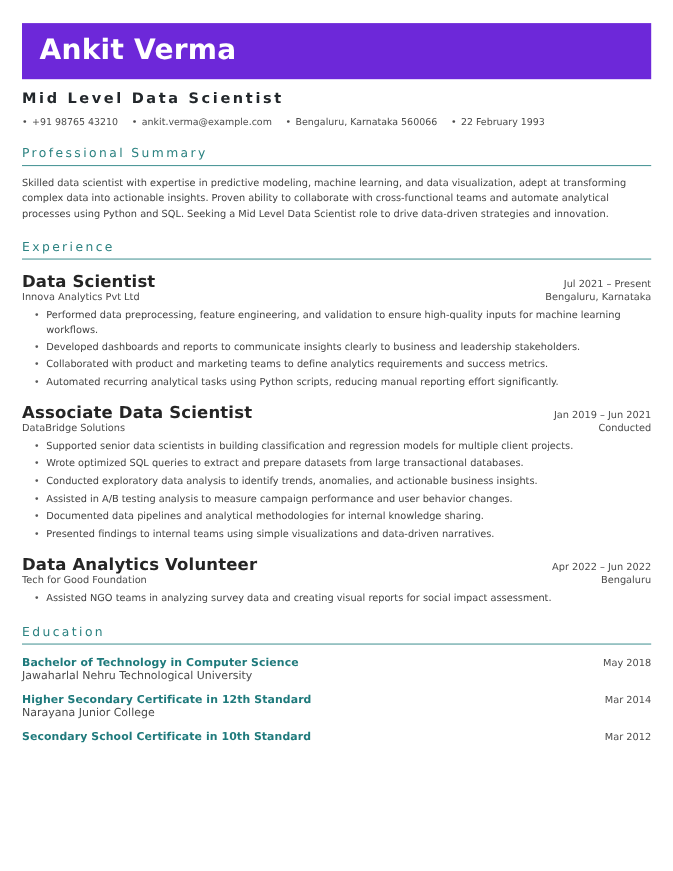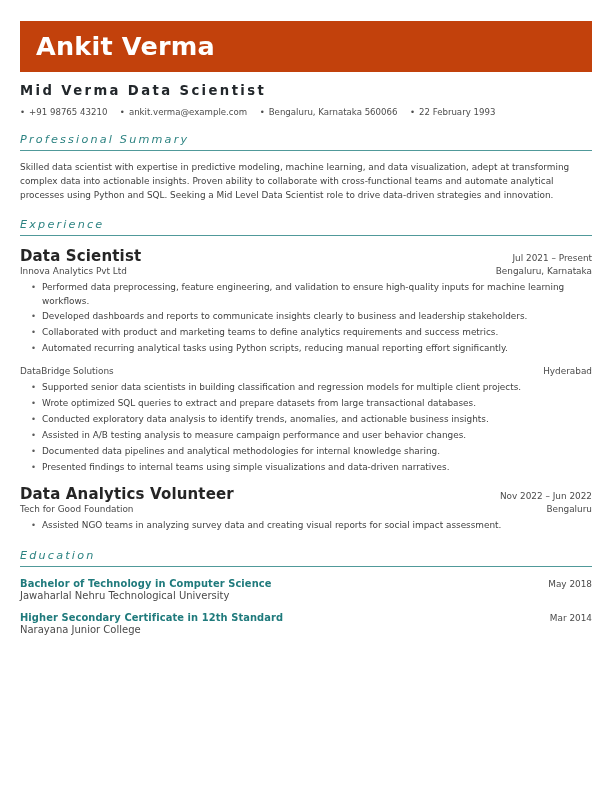--- a/index.html
+++ b/index.html
@@ -21,21 +21,21 @@
     height: 792px;
     box-sizing: border-box;
     padding: 0 20px;
     background: #ffffff;
   }
 
   
   .name-banner {
     margin-top: 21px;
     height: 51px;
-    background: #c2410c;
+    background: #6d28d9;
     display: flex;
     align-items: center;
     padding-left: 16px;
     box-sizing: border-box;
   }
   .name-text {
     color: #ffffff;
     font-size: 25.5px;
     font-weight: bold;
     letter-spacing: 0.2px;
@@ -78,21 +78,20 @@
   .section {
     margin-top: 16px;
   }
   .section-heading {
     font-size: 11.2px;
     color: #2d8382;
     letter-spacing: 2.2px;
     padding-bottom: 4px;
     border-bottom: 1.1px solid #50999a;
     font-weight: normal;
-    font-style: italic;
   }
 
   
   .summary-text {
     margin-top: 9px;
     font-size: 8.9px;
     line-height: 1.58;
     color: #3f3f3f;
     text-align: left;
   }
@@ -187,21 +186,21 @@
 </style>
 </head>
 <body>
 
 <div class="page">
 
   <div class="name-banner">
     <div class="name-text">Ankit Verma</div>
   </div>
 
-  <div class="job-title">Mid Verma Data Scientist</div>
+  <div class="job-title">Mid Level Data Scientist</div>
 
   <div class="contact-line" id="contact-line">
       <span class="contact-item contact-bullet">+91 98765 43210</span>
       <span class="contact-sep">&nbsp;&nbsp;</span>
       <span class="contact-item contact-bullet">ankit.verma@example.com</span>
       <span class="contact-sep">&nbsp;&nbsp;</span>
       <span class="contact-item contact-bullet">Bengaluru, Karnataka 560066</span>
       <span class="contact-sep">&nbsp;&nbsp;</span>
       <span class="contact-item contact-bullet">22 February 1993</span>
     </div>
@@ -224,37 +223,41 @@
             <div class="entry-right-loc">Bengaluru, Karnataka</div>
           </div>
           <ul class="bullets">
             <li>Performed data preprocessing, feature engineering, and validation to ensure high-quality inputs for machine learning workflows.</li>
             <li>Developed dashboards and reports to communicate insights clearly to business and leadership stakeholders.</li>
             <li>Collaborated with product and marketing teams to define analytics requirements and success metrics.</li>
             <li>Automated recurring analytical tasks using Python scripts, reducing manual reporting effort significantly.</li>
           </ul>
         </div>
         <div class="entry">
+          <div class="entry-row">
+            <div class="entry-left-title">Associate Data Scientist</div>
+            <div class="entry-right-top">Jan 2019 – Jun 2021</div>
+          </div>
           <div class="entry-row-sub">
             <div class="entry-left-org">DataBridge Solutions</div>
-            <div class="entry-right-loc">Hyderabad</div>
+            <div class="entry-right-loc">Conducted</div>
           </div>
           <ul class="bullets">
             <li>Supported senior data scientists in building classification and regression models for multiple client projects.</li>
             <li>Wrote optimized SQL queries to extract and prepare datasets from large transactional databases.</li>
             <li>Conducted exploratory data analysis to identify trends, anomalies, and actionable business insights.</li>
             <li>Assisted in A/B testing analysis to measure campaign performance and user behavior changes.</li>
             <li>Documented data pipelines and analytical methodologies for internal knowledge sharing.</li>
             <li>Presented findings to internal teams using simple visualizations and data-driven narratives.</li>
           </ul>
         </div>
         <div class="entry">
           <div class="entry-row">
             <div class="entry-left-title">Data Analytics Volunteer</div>
-            <div class="entry-right-top">Nov 2022 – Jun 2022</div>
+            <div class="entry-right-top">Apr 2022 – Jun 2022</div>
           </div>
           <div class="entry-row-sub">
             <div class="entry-left-org">Tech for Good Foundation</div>
             <div class="entry-right-loc">Bengaluru</div>
           </div>
           <ul class="bullets">
             <li>Assisted NGO teams in analyzing survey data and creating visual reports for social impact assessment.</li>
           </ul>
         </div>
       </div>
@@ -270,16 +273,22 @@
           </div>
           <div class="edu-school">Jawaharlal Nehru Technological University</div>
         </div>
         <div class="edu-entry">
           <div class="edu-row">
             <div class="edu-degree">Higher Secondary Certificate in 12th Standard</div>
             <div class="edu-date">Mar 2014</div>
           </div>
           <div class="edu-school">Narayana Junior College</div>
         </div>
+        <div class="edu-entry">
+          <div class="edu-row">
+            <div class="edu-degree">Secondary School Certificate in 10th Standard</div>
+            <div class="edu-date">Mar 2012</div>
+          </div>
+        </div>
       </div>
   </div>
 
 </div>
 
 </body></html>

